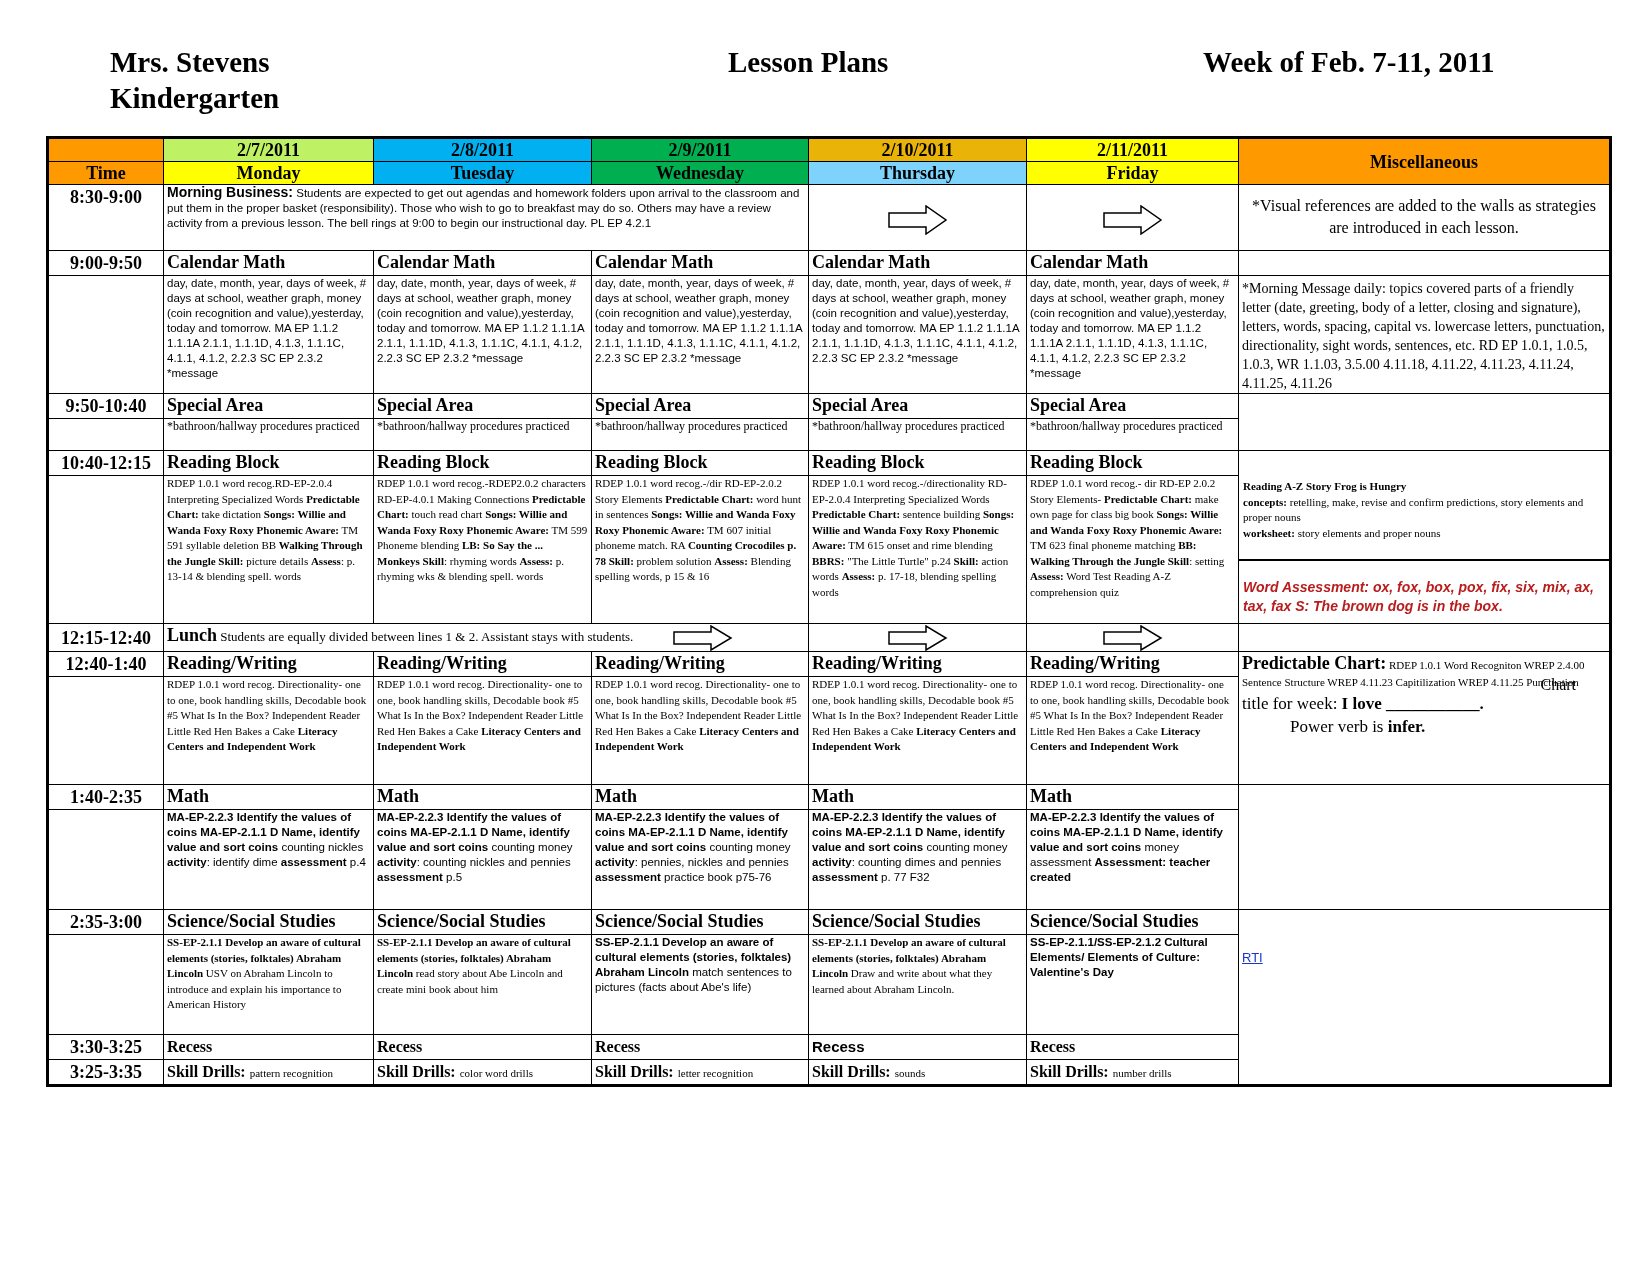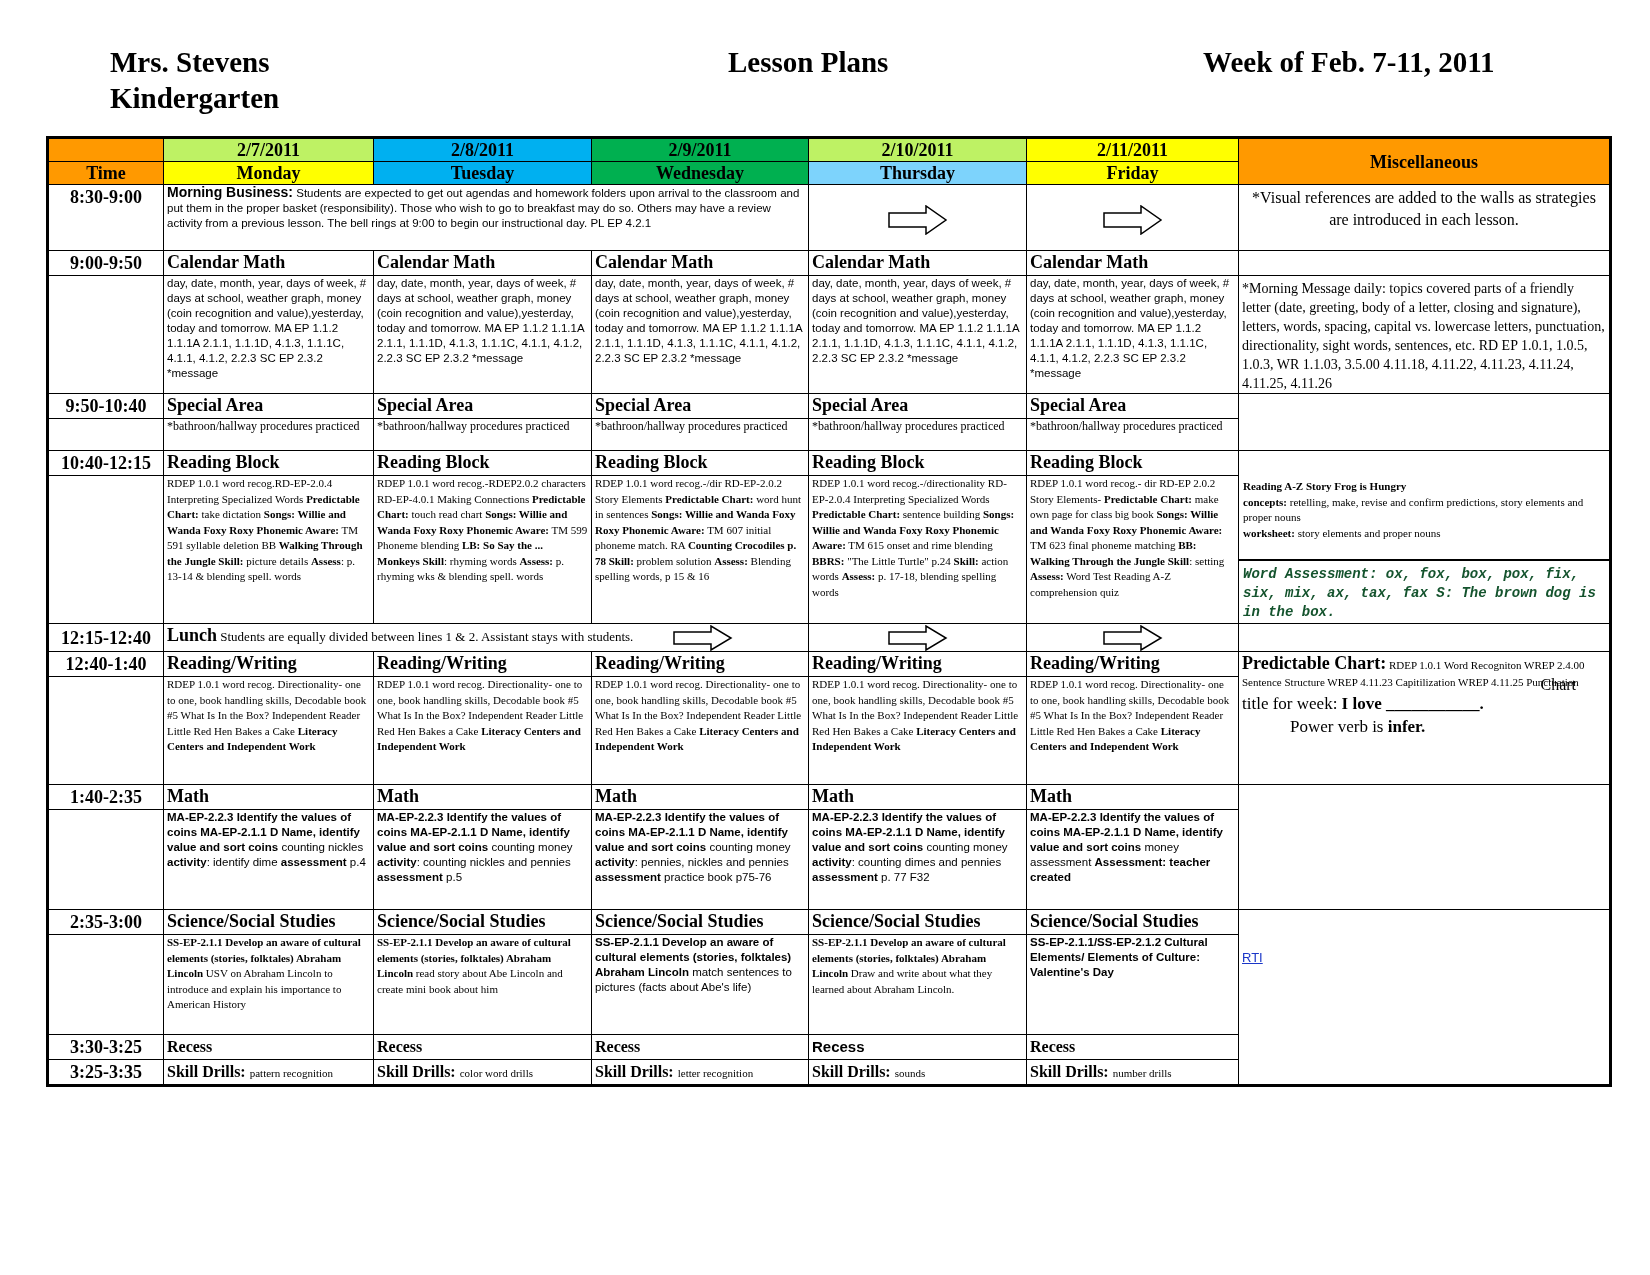--- a/index.html
+++ b/index.html
@@ -7,21 +7,21 @@
   .hdr{position:absolute;font-family:"Liberation Serif",serif;font-weight:bold;font-size:29px;}
   table.plan{position:absolute;left:46px;top:136px;width:1563px;border-collapse:collapse;table-layout:fixed;}
   table.plan td{border:1.5px solid #000;vertical-align:top;padding:0 3px;overflow:hidden;}
   .thick-top td{border-top:3px solid #000;}
   .dh{font-family:"Liberation Serif",serif;font-weight:bold;font-size:18px;text-align:center;padding:0 !important;line-height:22px;}
   .time{font-family:"Liberation Serif",serif;font-weight:bold;font-size:18px;text-align:center;line-height:24px;}
   .sub{font-family:"Liberation Serif",serif;font-weight:bold;font-size:18px;line-height:23px;}
   .sm{font-family:"Liberation Sans",sans-serif;font-size:11.5px;line-height:15px;}
   .smr{font-family:"Liberation Serif",serif;font-size:11px;line-height:15.5px;}
   .misc{font-family:"Liberation Serif",serif;font-size:14px;line-height:19px;}
-  .red{color:#14532d;font-family:Liberation Mono, monospace;font-weight:bold;font-style:italic;font-size:14px;line-height:19px;}
+  .red{color:#b91c1c;font-family:Liberation Sans, sans-serif;font-weight:bold;font-style:italic;font-size:14px;line-height:19px;margin-top:13px;}
   .arrow{display:block;margin:20px auto 0;width:60px;height:30px;}
   .arrow-sm{display:inline-block;width:60px;height:26px;vertical-align:middle;}
   b{font-weight:bold;}
   a.link{color:#1a36c8;text-decoration:underline;font-family:"Liberation Sans",sans-serif;font-size:13px;}
 </style>
 </head>
 <body>
 
 <div class="hdr" style="left:110px;top:46px;">Mrs. Stevens</div>
 <div class="hdr" style="left:110px;top:82px;">Kindergarten</div>
@@ -38,21 +38,21 @@
       <col style="width:212px">
       <col style="width:372px">
   </colgroup>
 
   <tbody>
       <tr style="height:22px;">
     <td class="dh" style="background:#ff9900;"></td>
     <td class="dh" style="background:#bef264;">2/7/2011</td>
     <td class="dh" style="background:#00b0f0;">2/8/2011</td>
     <td class="dh" style="background:#00b050;">2/9/2011</td>
-    <td class="dh" style="background:#bef264;">2/10/2011</td>
+    <td class="dh" style="background:#eab308;">2/10/2011</td>
     <td class="dh" style="background:#ffff00;">2/11/2011</td>
     <td class="dh" rowspan="2" style="background:#ff9900;vertical-align:middle;">Miscellaneous</td>
   </tr>
   <tr style="height:22px;">
     <td class="dh" style="background:#ff9900;">Time</td>
     <td class="dh" style="background:#ffff00;">Monday</td>
     <td class="dh" style="background:#00b0f0;">Tuesday</td>
     <td class="dh" style="background:#00b050;">Wednesday</td>
     <td class="dh" style="background:#7dd3fc;">Thursday</td>
     <td class="dh" style="background:#ffff00;">Friday</td>
@@ -66,21 +66,21 @@
     <td>
           <svg class="arrow" viewBox="0 0 60 30">
             <path d="M1 8 H38 V1 L58 15 L38 29 V22 H1 Z" fill="#fff" stroke="#000" stroke-width="1.5"></path>
           </svg>
         </td>
     <td>
           <svg class="arrow" viewBox="0 0 60 30">
             <path d="M1 8 H38 V1 L58 15 L38 29 V22 H1 Z" fill="#fff" stroke="#000" stroke-width="1.5"></path>
           </svg>
         </td>
-    <td class="misc" style="font-size:16px;line-height:22px;text-align:center;padding-top:2px;">*Visual references are added to the walls as strategies are introduced in each lesson.</td>
+    <td class="misc" style="font-size:16px;line-height:22px;text-align:center;padding-top:10px;">*Visual references are added to the walls as strategies are introduced in each lesson.</td>
   </tr>
 
   <tr class="thick-top" style="height:22px;">
     <td class="time">9:00-9:50</td>
     <td class="sub">Calendar Math</td>
     <td class="sub">Calendar Math</td>
     <td class="sub">Calendar Math</td>
     <td class="sub">Calendar Math</td>
     <td class="sub">Calendar Math</td>
     <td></td>

